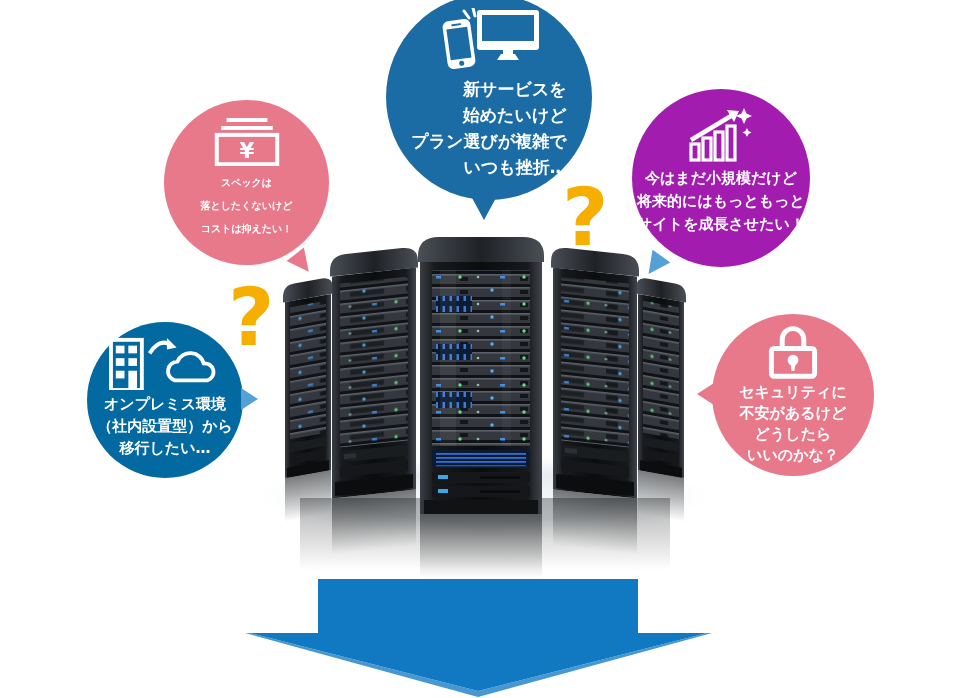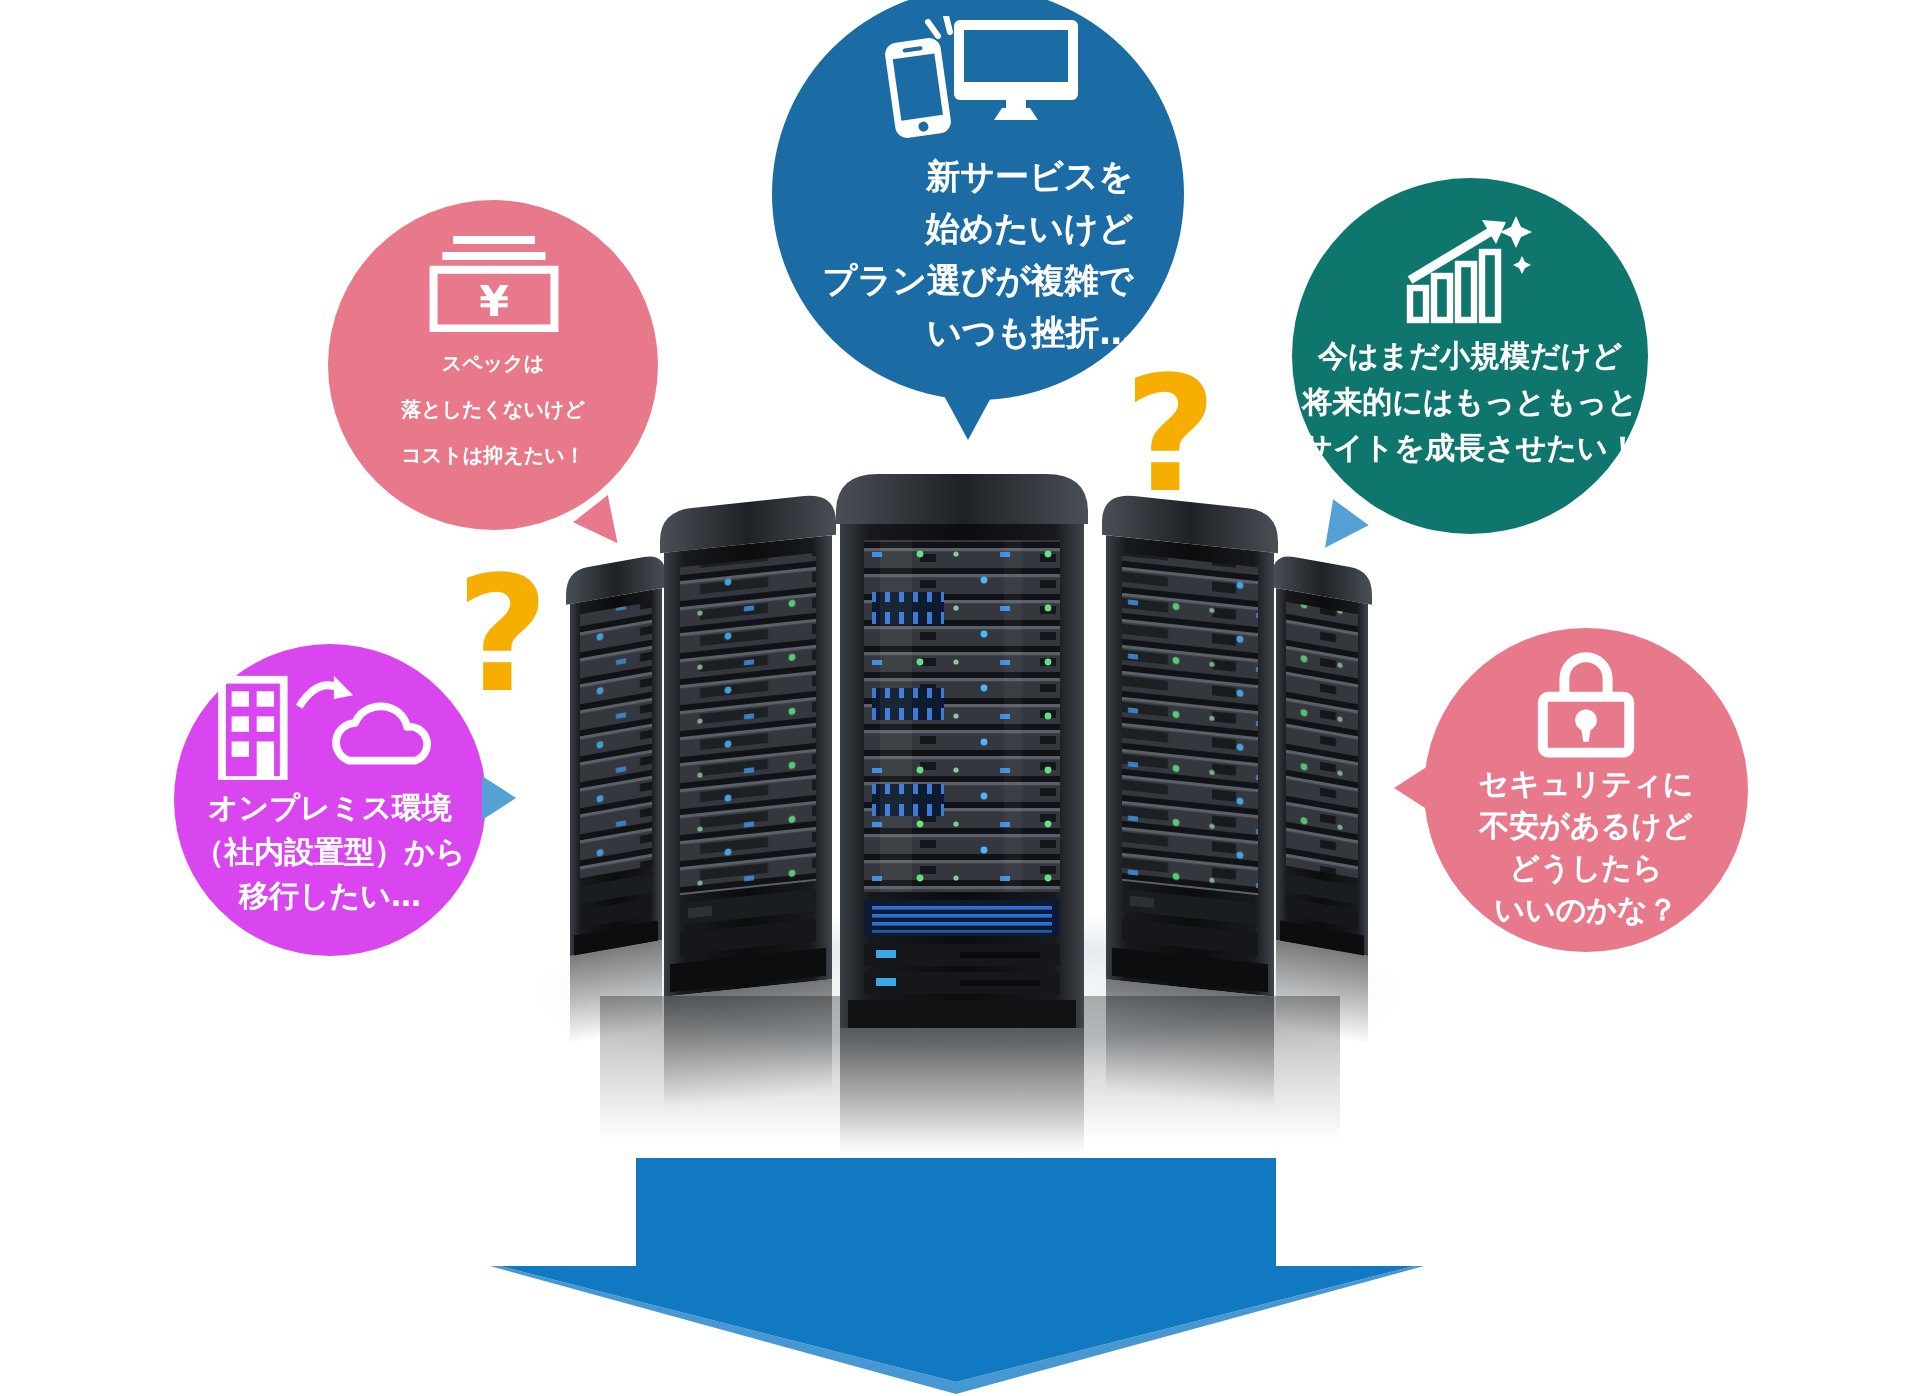--- a/index.html
+++ b/index.html
@@ -8,23 +8,23 @@
   .stage{position:absolute;inset:0;}
   svg.scene{position:absolute;left:0;top:0;z-index:1;}
   
   .bubble{position:absolute;border-radius:50%;z-index:3;display:flex;flex-direction:column;
           align-items:center;color:#fff;text-align:center;font-weight:bold;}
   .lines{white-space:pre-line;}
   .b-top{left:386px;top:-6px;width:206px;height:206px;background:#1b6ba5;padding-top:14px;box-sizing:border-box;}
   .b-top .lines{font-size:17px;line-height:26px;margin-top:6px;text-align:right;}
   .b-money{left:164px;top:100px;width:165px;height:165px;background:#e8798a;padding-top:18px;box-sizing:border-box;}
   .b-money .lines{font-size:10px;line-height:23px;margin-top:5px;}
-  .b-growth{left:646px;top:89px;width:178px;height:178px;background:#0f766e;padding-top:17px;box-sizing:border-box;}
+  .b-growth{left:632px;top:89px;width:178px;height:178px;background:#a21caf;padding-top:17px;box-sizing:border-box;}
   .b-growth .lines{font-size:15px;line-height:23px;margin-top:5px;}
-  .b-migrate{left:87px;top:322px;width:156px;height:156px;background:#d946ef;padding-top:14px;box-sizing:border-box;}
+  .b-migrate{left:87px;top:322px;width:156px;height:156px;background:#0369a1;padding-top:14px;box-sizing:border-box;}
   .b-migrate .lines{font-size:15px;line-height:22px;margin-top:3px;}
   .b-lock{left:712px;top:314px;width:162px;height:162px;background:#e8798a;padding-top:11px;box-sizing:border-box;}
   .b-lock .lines{font-size:15px;line-height:21px;margin-top:3px;}
   
   .tail{position:absolute;width:0;height:0;}
   .t-down{left:50%;margin-left:-18px;bottom:-20px;border-left:13px solid transparent;
           border-right:13px solid transparent;border-top:24px solid #1b6ba5;}
   .t-se{right:16px;bottom:-9px;border-left:11px solid transparent;border-right:11px solid transparent;
         border-top:22px solid #e8798a;transform:rotate(-38deg);}
   .t-sw{left:12px;bottom:-9px;border-left:11px solid transparent;border-right:11px solid transparent;

